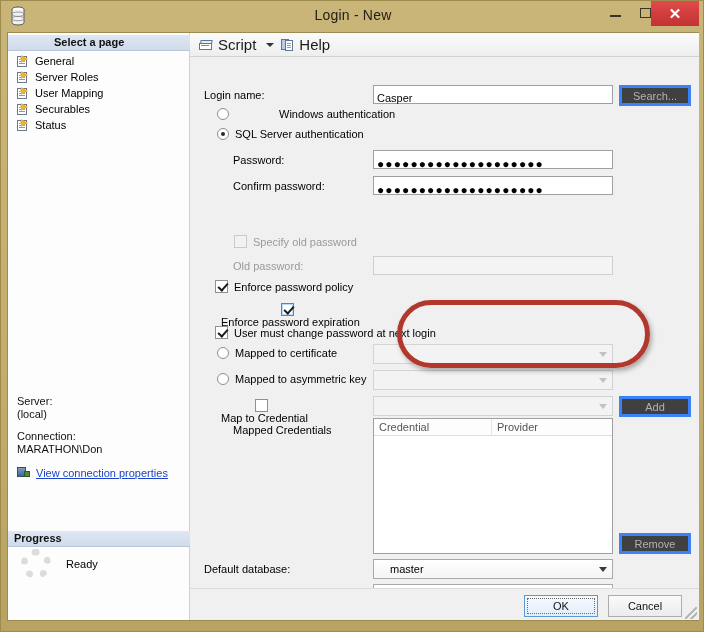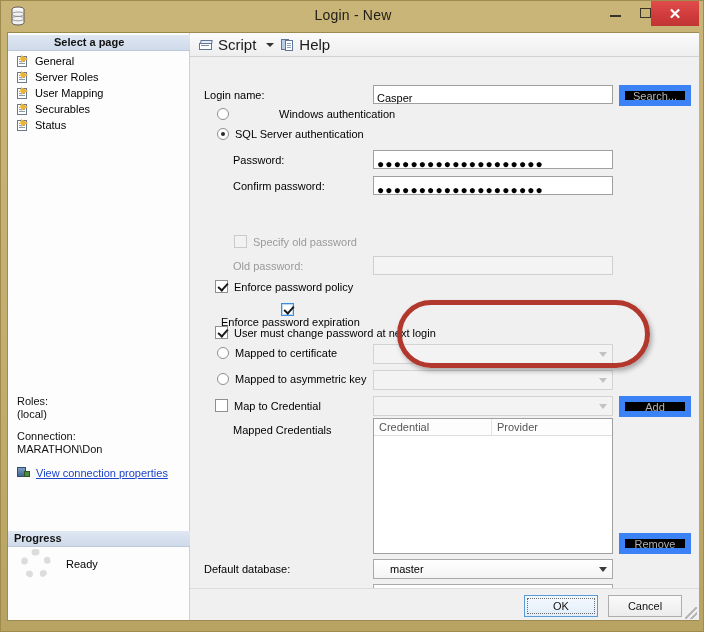--- a/index.html
+++ b/index.html
@@ -214,21 +214,21 @@
 
   .btn {
     position: absolute; height: 21px;
     background: linear-gradient(to bottom,#fafafa,#ececec);
     border: 1px solid #adadad;
     font-size: 11px; color: #1a1a1a;
     display: flex; align-items: center; justify-content: center;
     font-family: "Liberation Sans", sans-serif;
   }
   .btn.disabled {
-    background: #000000; border: 6px solid #3b82f6; color: #b2b2b2;
+    background: #404040; border: 3px solid #3b82f6; color: #b2b2b2;
   }
 
   .cbo {
     position: absolute; height: 20px;
     background: linear-gradient(to bottom,#ffffff,#f4f4f4);
     border: 1px solid #a9a9a9;
     font-size: 11px; color: #000;
     display: flex; align-items: center; padding-left: 16px;
   }
   .cbo .arr {
@@ -415,21 +415,21 @@
               <span class="ln l3"></span>
             <span class="arrowtail"></span>
               <span class="arrow"></span>
           </span>
           <span class="page-label">Status</span>
         </div>
       </div>
 
 
       <div id="conn-body">
-        <div class="conn-line">Roles:</div>
+        <div class="conn-line">Server:</div>
         <div class="conn-line">(local)</div>
         <div class="conn-gap"></div>
         <div class="conn-line">Connection:</div>
         <div class="conn-line">MARATHON\Don</div>
         <div id="conn-link-row">
           <span class="conn-icon">
             <span class="srv"></span>
               <span class="plug"></span>
           </span>
           <span id="conn-link">View connection properties</span>
@@ -520,21 +520,21 @@
 
         <div class="radio-row" style="left:27px; top:315px;">
           <span class="radio"></span>
           <span class="radio-label">Mapped to asymmetric key</span>
         </div>
         <div class="cbo disabled" style="left:183px; top:312px; width:240px;">
           <span></span>
           <span class="arr"></span>
         </div>
 
-        <div class="cb-row" style="left:25px; top:341px;">
+        <div class="cb-row" style="left:25px; top:341px;flex-direction:column;">
           <span class="cbox"></span>
           <span class="cb-label">Map to Credential</span>
         </div>
         <div class="cbo disabled" style="left:183px; top:338px; width:240px;">
           <span></span>
           <span class="arr"></span>
         </div>
         <div class="btn disabled" style="left:429px; top:338px; width:72px;">Add</div>
 
         <div class="lbl" style="left:43px; top:366px;">Mapped Credentials</div>

